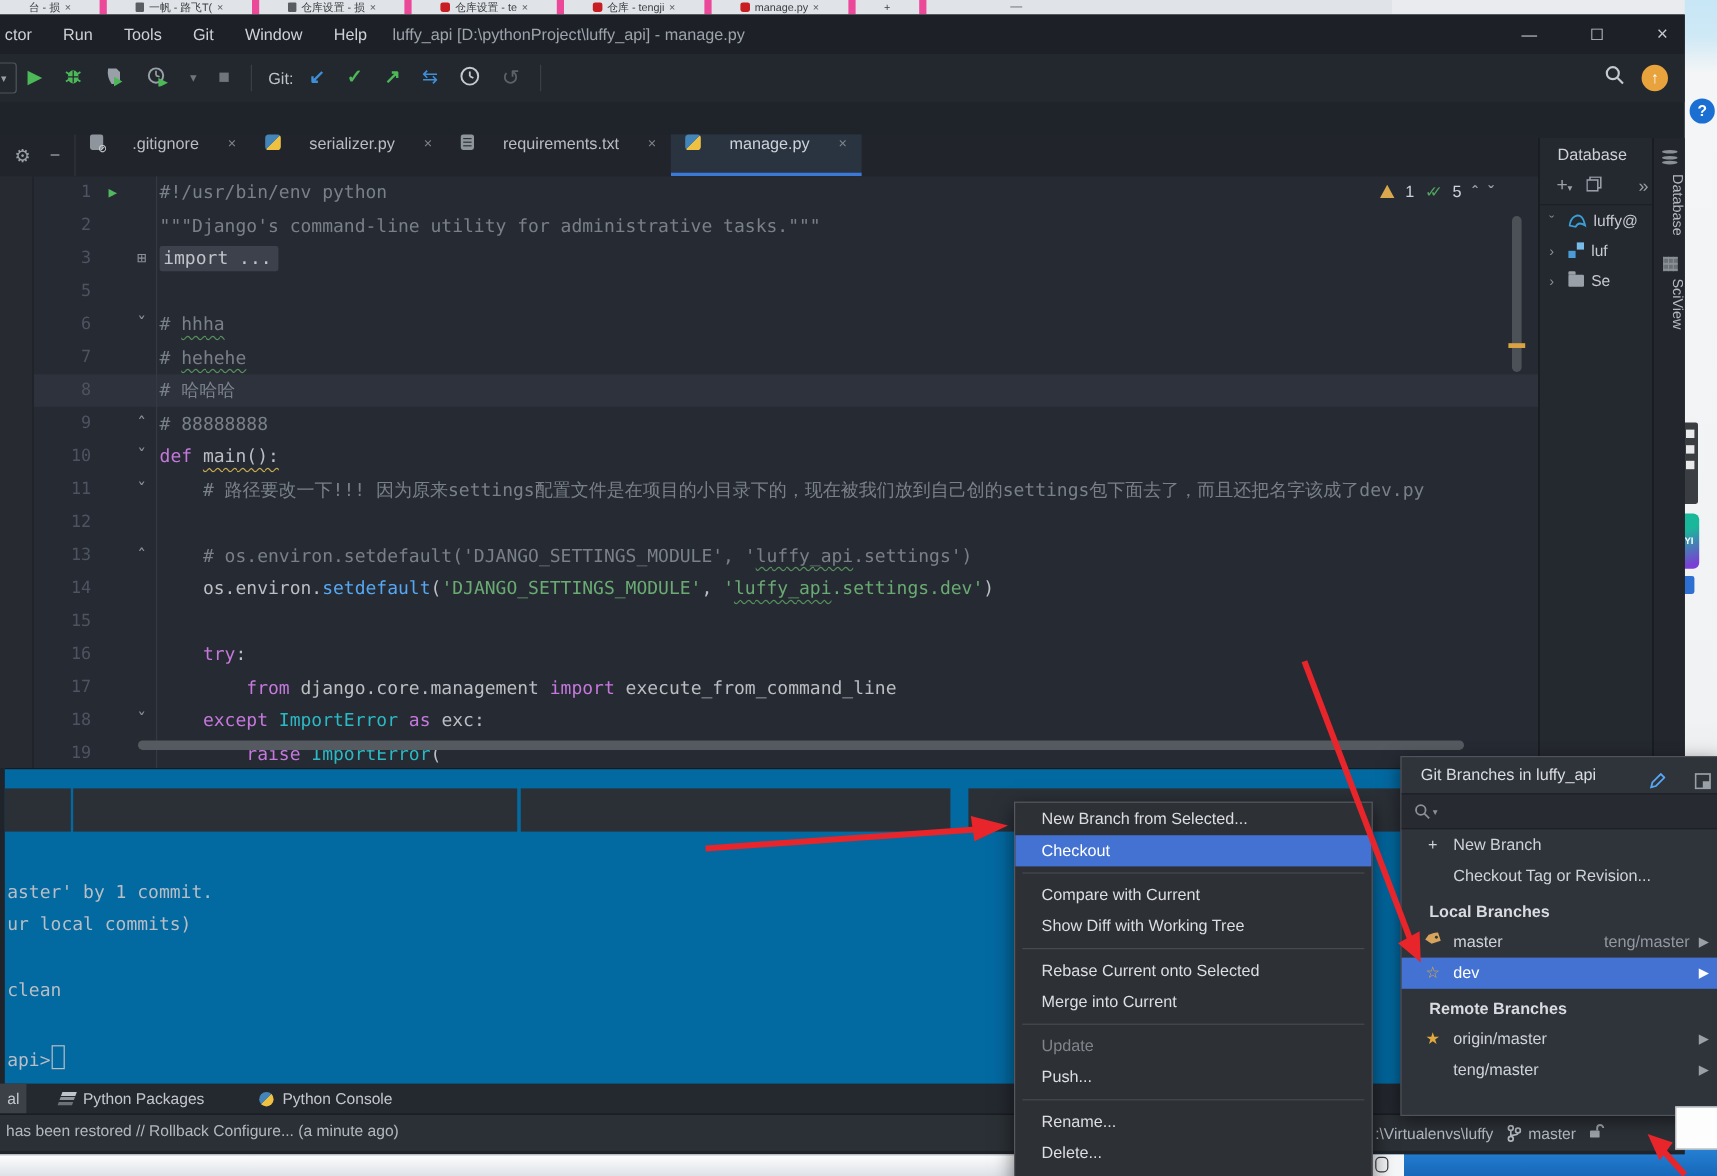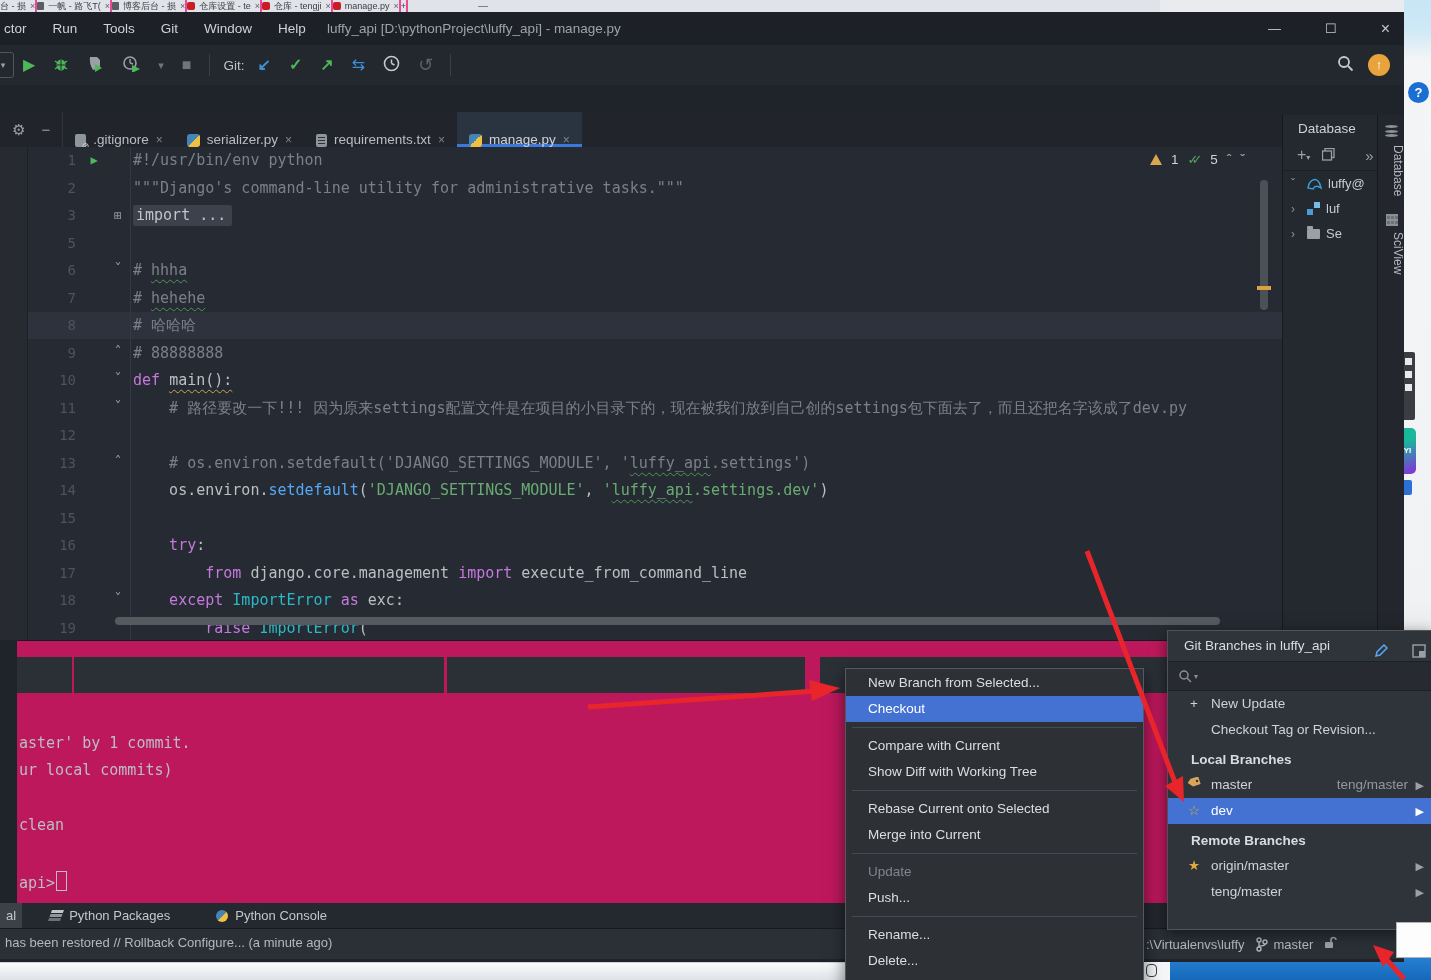--- a/index.html
+++ b/index.html
@@ -1,21 +1,21 @@
 <!DOCTYPE html>
 <html><head>
 <meta charset="utf-8">
 <style>
   html,body{margin:0;padding:0}
   body{width:1431px;height:980px;overflow:hidden;position:relative;background:#e9ebee;
        font-family:"Liberation Sans",sans-serif;-webkit-font-smoothing:antialiased}
   .abs{position:absolute}
   
   #browser-strip{left:0;top:0;width:1160px;height:12px;background:#e0e3e7;display:flex;align-items:flex-start;overflow:hidden}
-  .btab{display:flex;align-items:center;gap:4px;height:12px;padding:0 0;border-right:2px solid #ec4899;
+  .btab{display:flex;align-items:center;gap:4px;height:12px;padding:0 24px;border-right:6px solid #ec4899;
         font-size:9px;color:#3c4043;white-space:nowrap;overflow:hidden}
   .btab .x{color:#5f6368;font-size:9px}
   .gitee-ico{width:8px;height:8px;border-radius:2px;background:#c71d23;flex:0 0 auto}
   .dark-ico{width:7px;height:8px;border-radius:1px;background:#5a5d61;flex:0 0 auto}
   .bwin{font-size:10px;color:#5f6368;padding:0 10px}
   
   #right-col{left:1404px;top:0;width:27px;height:980px;
      background:linear-gradient(#c7e6f6 0,#cfe9f6 30px,#f3f5f6 60px,#f0f2f3 600px,#e8eaec 640px,#e8eaec 100%)}
   #help-bubble{left:1408px;top:82px;width:21px;height:21px;border-radius:50%;background:#1b6fd3;color:#fff;
      font-size:13px;font-weight:bold;text-align:center;line-height:21px}
@@ -41,21 +41,21 @@
   .runbox{width:20px;height:24px;border:1px solid #51555c;border-radius:3px;margin-left:-8px;color:#9aa0a7;font-size:9px;
           display:flex;align-items:center;justify-content:center}
   .tb-sep{width:1px;height:22px;background:#3a3e45;margin:0 8px}
   .green{color:#4db858}.blue{color:#3f8fd8}.gray{color:#70757c}
   #git-label{color:#bfc3c9;font-size:13.5px;margin:0 4px 0 6px}
   #tb-right{position:absolute;right:14px;top:33px;height:40px;display:flex;align-items:center;gap:14px}
   #vcs-up{width:22px;height:22px;border-radius:50%;background:#e8a33d;color:#fff;text-align:center;line-height:22px;font-size:13px;font-weight:bold}
   
   #tabbar{left:0;top:100px;width:1282px;height:35px;background:#21252b;display:flex;align-items:stretch}
   #tab-tools{display:flex;align-items:center;gap:16px;padding:0 12px;color:#9aa0a8;font-size:15px;border-right:1px solid #32363c}
-  .edtab{display:flex;align-items:flex-end;gap:7px;padding:0 12px;font-size:13.5px;color:#b9bdc3}
+  .edtab{display:flex;align-items:flex-start;gap:24px;padding:0 12px;font-size:13.5px;color:#b9bdc3}
   .edtab.active{background:#2a3441;box-shadow:inset 0 -3px 0 #3c78d8;color:#ced2d8}
   .edtab .x{color:#7f848b;font-size:12px}
   .py-ico{width:13px;height:13px;border-radius:3px;background:linear-gradient(135deg,#4584b6 50%,#f0c040 50%);flex:0 0 auto}
   .doc-ico{width:11px;height:13px;border-radius:2px;background:#8f959c;flex:0 0 auto;position:relative}
   .doc-ico.slash:after{content:"⊘";position:absolute;right:-3px;bottom:-4px;font-size:9px;color:#d7dade}
   .doc-ico.txt:after{content:"";position:absolute;left:2px;top:3px;width:7px;height:1px;background:#2e3238;box-shadow:0 3px 0 #2e3238,0 6px 0 #2e3238}
   
   #editor{left:0;top:135px;width:1282px;height:493px;background:#262b33;overflow:hidden}
   #left-strip{left:0;top:135px;width:27px;height:493px;background:#272b31;border-right:1px solid #1d2126}
   .cur-line{position:absolute;left:27px;width:1255px;height:27px;background:#2d323c}
@@ -90,21 +90,21 @@
   .folder-ico:before{content:"";position:absolute;left:0;top:-3px;width:6px;height:3px;background:#9aa0a7;border-radius:1px 1px 0 0}
   
   #stripe{left:1377px;top:103px;width:27px;height:525px;background:#23272d;border-left:1px solid #15181c}
   .vlabel{writing-mode:vertical-rl;color:#b6bac0;font-size:12px;margin:6px auto 0;display:block;text-align:center;width:100%}
   .db-ico{width:13px;height:14px;margin:10px auto 0;display:block}
   .db-ico i{display:block;width:13px;height:3px;border-radius:50%;background:#8b9097;margin-top:1.5px}
   .grid-ico{width:12px;height:12px;margin:18px auto 0;display:block;background:
      linear-gradient(#8b9097 2px,transparent 2px) 0 0/12px 5px,
      linear-gradient(90deg,#8b9097 1px,transparent 1px) 0 0/4px 12px,#6c7178}
   
-  #bottompanel{left:17px;top:628px;width:1404px;height:263px;background:#be185d;border-top:1px solid #171a1f}
+  #bottompanel{left:4px;top:628px;width:1404px;height:263px;background:#0369a1;border-top:1px solid #171a1f}
   .seg{position:absolute;top:16px;height:36px;background:#2b3037}
   .termline{position:absolute;left:2px;font-family:"DejaVu Sans Mono",monospace;font-size:15px;color:#b9bec5;white-space:pre}
   .cursor-box{display:inline-block;width:9px;height:18px;border:1px solid #b9bec5;vertical-align:-3px;margin-left:1px}
   
   #bottomtabs{left:0;top:891px;width:1404px;height:25px;background:#24282f;display:flex;align-items:center;font-size:13px;color:#c3c7cc}
   .btool{display:flex;align-items:center;gap:7px;padding:0 14px;height:25px}
   .btool.sel{background:#3c4147;padding:0 6px}
   .layers-ico{width:12px;height:11px;background:linear-gradient(#bfc4c9 3px,transparent 3px,transparent 4px,#8f959c 4px,#8f959c 7px,transparent 7px,transparent 8px,#6c7178 8px);transform:skewX(-20deg)}
   .pyc-ico{width:12px;height:12px;border-radius:50%;background:linear-gradient(135deg,#4584b6 50%,#f0c040 50%)}
   
@@ -143,21 +143,21 @@
       <span>台 - 损</span>
       <span class="x">×</span>
     </div>
     <div class="btab">
       <span class="dark-ico"></span>
       <span>一帆 - 路飞T(</span>
       <span class="x">×</span>
     </div>
     <div class="btab">
       <span class="dark-ico"></span>
-      <span>博客后台 - 损</span>
+      <span>仓库设置 - 损</span>
       <span class="x">×</span>
     </div>
     <div class="btab">
       <span class="gitee-ico"></span>
       <span>仓库设置 - te</span>
       <span class="x">×</span>
     </div>
     <div class="btab">
       <span class="gitee-ico"></span>
       <span>仓库 - tengji</span>
@@ -445,21 +445,21 @@
     </span>
   </div>
   <div id="gp-search">
     <svg width="14" height="14" viewBox="0 0 14 14">
         <circle cx="6" cy="6" r="4" fill="none" stroke="#8b9097" stroke-width="1.5"></circle>
         <line x1="9" y1="9" x2="13" y2="13" stroke="#8b9097" stroke-width="1.5"></line>
       </svg>
     <span style="font-size:8px;margin-left:2px">▾</span>
   </div>
   <div id="gp-rows">
-      <div class="gp-row"><span class="ric">+</span><span>New Update</span></div>
+      <div class="gp-row"><span class="ric">+</span><span>New Branch</span></div>
       <div class="gp-row"><span>Checkout Tag or Revision...</span></div>
       <div class="gp-header">Local Branches</div>
       <div class="gp-row"><span class="ric"><svg width="14" height="12" viewBox="0 0 14 12">
             <path d="M1 4 L5 1 H13 V9 H5 Z" fill="#d8a35a" transform="rotate(-18 7 6)"></path>
             <circle cx="10" cy="4" r="1.2" fill="#2f333a"></circle>
           </svg></span><span>master</span><span class="rright">teng/master</span><span class="rarrow">▶</span></div>
       <div class="gp-row sel"><span class="ric star">☆</span><span>dev</span><span class="rarrow">▶</span></div>
       <div class="gp-header">Remote Branches</div>
       <div class="gp-row"><span class="ric star">★</span><span>origin/master</span><span class="rarrow">▶</span></div>
       <div class="gp-row"><span>teng/master</span><span class="rarrow">▶</span></div>

